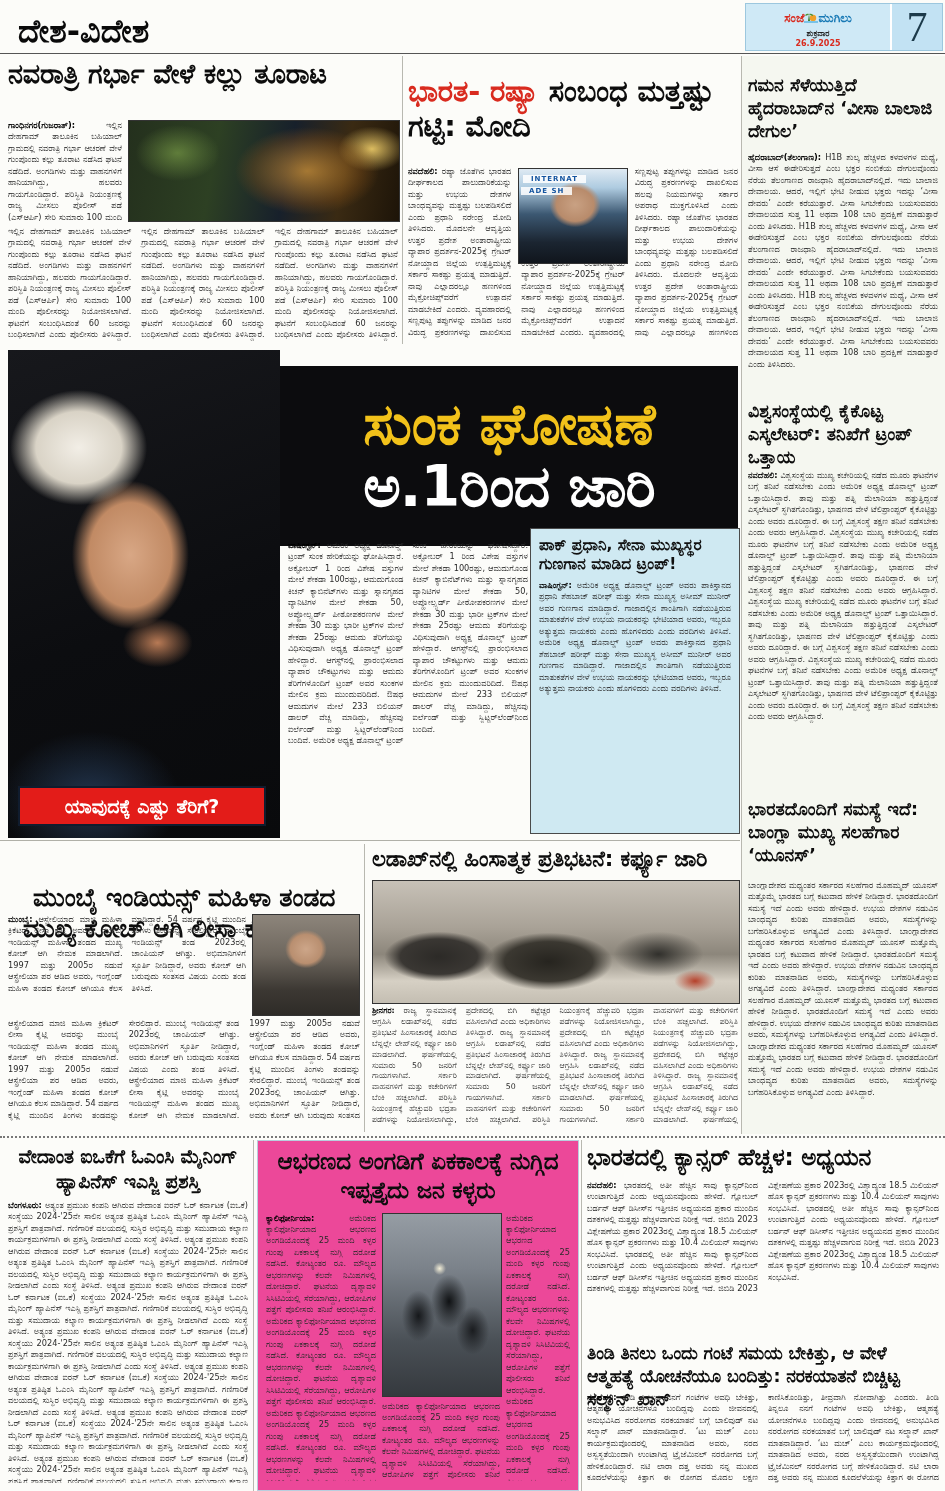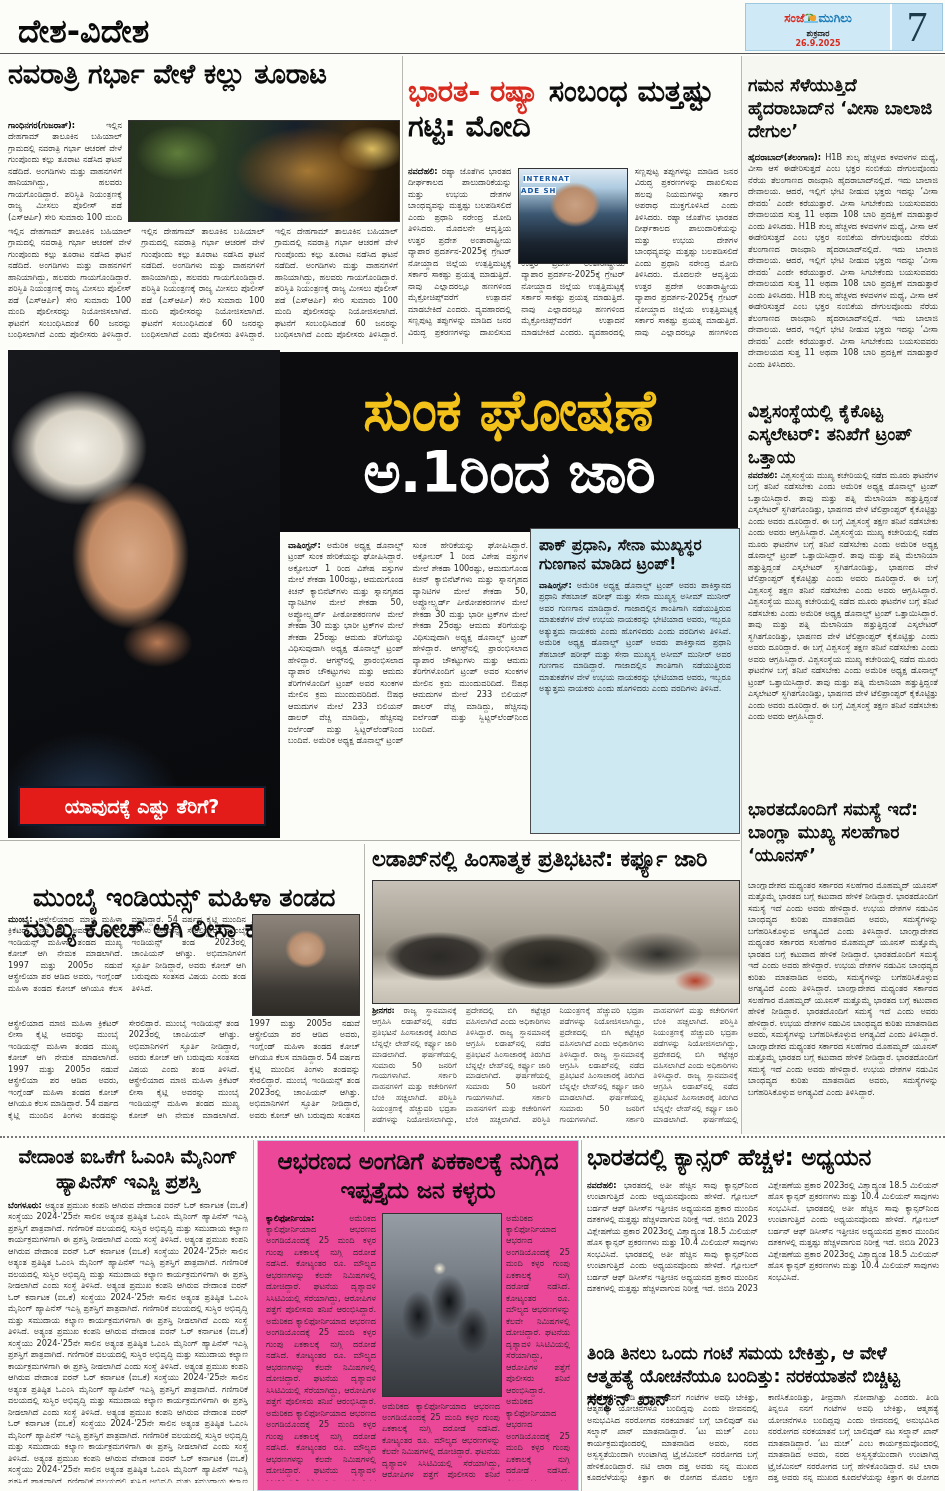--- a/index.html
+++ b/index.html
@@ -48,21 +48,21 @@
   .coach-photo{background:
      radial-gradient(26px 24px at 50% 34%,#cda689 0%,#b98f70 60%,rgba(0,0,0,0) 80%),
      linear-gradient(180deg,#8d857b 0%,#6e675e 40%,#3c3833 75%,#2e2b27 100%);}
   .cctv-photo{background:
      radial-gradient(22px 34px at 30% 56%,#16181b 0%,rgba(0,0,0,0) 75%),
      radial-gradient(24px 36px at 56% 48%,#101214 0%,rgba(0,0,0,0) 75%),
      radial-gradient(22px 32px at 76% 64%,#1a1c1f 0%,rgba(0,0,0,0) 75%),
      radial-gradient(8px 8px at 48% 30%,#f4efd8 0%,rgba(0,0,0,0) 80%),
      linear-gradient(180deg,#969da4 0%,#7b828a 30%,#4a5056 70%,#35393e 100%);}
   .photo-text{position:absolute;color:#1555a0;background:rgba(255,255,255,0.85);font-weight:bold;
-              font-size:7px;padding:0 0;letter-spacing:1px;}
+              font-size:7px;padding:0 8px;letter-spacing:1px;}
   
   .banner{background:#0c0c0e;display:flex;flex-direction:column;align-items:center;justify-content:center;}
   .banner-l1{font-size:57px;font-weight:bold;color:#f2c21a;line-height:1.05;letter-spacing:-1px;}
   .banner-l2{font-size:57px;font-weight:bold;color:#ffffff;line-height:1.1;letter-spacing:-1px;}
   .badge{background:#e31c19;color:#fff;font-weight:bold;font-size:19px;display:flex;
          align-items:center;justify-content:center;box-shadow:0 0 0 2px #101c2e;}
   .infobox{background:#cfe9f2;border:1px solid #4a4a4a;padding:7px 8px;}
   .infobox-title{font-size:15.5px;font-weight:bold;line-height:1.25;color:#101010;margin-bottom:5px;}
   
   .rc-head{font-size:17.5px;font-weight:bold;line-height:1.32;color:#0d0d0d;}
@@ -124,21 +124,21 @@
     <span class="photo-text" style="left:2px;top:18px;">ADE SH</span>
   </div>
 
   <div class="abs vline" style="left:741px;top:56px;height:1078px;"></div>
 
   <div class="abs" style="left:8px;top:350px;width:730px;height:488px;">
     <div class="abs photo trump-photo" style="left:0;top:0;width:272px;height:488px;">
       <div class="abs badge" style="left:12px;top:438px;width:244px;height:36px;">ಯಾವುದಕ್ಕೆ ಎಷ್ಟು ತೆರಿಗೆ?</div>
     </div>
 
-    <div class="abs banner" style="left:272px;top:2px;width:458px;height:180px;">
+    <div class="abs banner" style="left:272px;top:16px;width:458px;height:180px;">
       <div class="banner-l1">ಸುಂಕ ಘೋಷಣೆ</div>
       <div class="banner-l2">ಅ.1ರಿಂದ ಜಾರಿ</div>
     </div>
 
     <div class="abs bodytext" style="left:280px;top:190px;width:240px;height:292px;column-count:2;column-gap:9px;">
       <span class="dateline">ವಾಷಿಂಗ್ಟನ್:</span>
       <span>ಅಮೆರಿಕ ಅಧ್ಯಕ್ಷ ಡೊನಾಲ್ಡ್ ಟ್ರಂಪ್ ಸುಂಕ ಹೇರಿಕೆಯನ್ನು ಘೋಷಿಸಿದ್ದಾರೆ. ಅಕ್ಟೋಬರ್ 1 ರಿಂದ ವಿಶೇಷ ವಸ್ತುಗಳ ಮೇಲೆ ಶೇಕಡಾ 100ರಷ್ಟು, ಆಮದುಗೊಂಡ ಕಿಚನ್ ಕ್ಯಾಬಿನೆಟ್‌ಗಳು ಮತ್ತು ಸ್ನಾನಗೃಹದ ವ್ಯಾನಿಟಿಗಳ ಮೇಲೆ ಶೇಕಡಾ 50, ಅಪ್ಹೋಲ್ಸ್ಟರ್ಡ್ ಪೀಠೋಪಕರಣಗಳ ಮೇಲೆ ಶೇಕಡಾ 30 ಮತ್ತು ಭಾರೀ ಟ್ರಕ್‌ಗಳ ಮೇಲೆ ಶೇಕಡಾ 25ರಷ್ಟು ಆಮದು ತೆರಿಗೆಯನ್ನು ವಿಧಿಸುವುದಾಗಿ ಅಧ್ಯಕ್ಷ ಡೊನಾಲ್ಡ್ ಟ್ರಂಪ್ ಹೇಳಿದ್ದಾರೆ. ಆಗಸ್ಟ್‌ನಲ್ಲಿ ಪ್ರಾರಂಭಿಸಲಾದ ವ್ಯಾಪಾರ ಚೌಕಟ್ಟುಗಳು ಮತ್ತು ಆಮದು ತೆರಿಗೆಗಳೊಂದಿಗೆ ಟ್ರಂಪ್ ಅವರ ಸುಂಕಗಳ ಮೇಲಿನ ಕ್ರಮ ಮುಂದುವರಿದಿದೆ. ಔಷಧ ಆಮದುಗಳ ಮೇಲೆ 233 ಬಿಲಿಯನ್ ಡಾಲರ್ ವೆಚ್ಚ ಮಾಡಿದ್ದು, ಹೆಚ್ಚಿನವು ಐರ್ಲೆಂಡ್ ಮತ್ತು ಸ್ವಿಟ್ಜರ್‌ಲೆಂಡ್‌ನಿಂದ ಬಂದಿವೆ. ಅಮೆರಿಕ ಅಧ್ಯಕ್ಷ ಡೊನಾಲ್ಡ್ ಟ್ರಂಪ್ ಸುಂಕ ಹೇರಿಕೆಯನ್ನು ಘೋಷಿಸಿದ್ದಾರೆ. ಅಕ್ಟೋಬರ್ 1 ರಿಂದ ವಿಶೇಷ ವಸ್ತುಗಳ ಮೇಲೆ ಶೇಕಡಾ 100ರಷ್ಟು, ಆಮದುಗೊಂಡ ಕಿಚನ್ ಕ್ಯಾಬಿನೆಟ್‌ಗಳು ಮತ್ತು ಸ್ನಾನಗೃಹದ ವ್ಯಾನಿಟಿಗಳ ಮೇಲೆ ಶೇಕಡಾ 50, ಅಪ್ಹೋಲ್ಸ್ಟರ್ಡ್ ಪೀಠೋಪಕರಣಗಳ ಮೇಲೆ ಶೇಕಡಾ 30 ಮತ್ತು ಭಾರೀ ಟ್ರಕ್‌ಗಳ ಮೇಲೆ ಶೇಕಡಾ 25ರಷ್ಟು ಆಮದು ತೆರಿಗೆಯನ್ನು ವಿಧಿಸುವುದಾಗಿ ಅಧ್ಯಕ್ಷ ಡೊನಾಲ್ಡ್ ಟ್ರಂಪ್ ಹೇಳಿದ್ದಾರೆ. ಆಗಸ್ಟ್‌ನಲ್ಲಿ ಪ್ರಾರಂಭಿಸಲಾದ ವ್ಯಾಪಾರ ಚೌಕಟ್ಟುಗಳು ಮತ್ತು ಆಮದು ತೆರಿಗೆಗಳೊಂದಿಗೆ ಟ್ರಂಪ್ ಅವರ ಸುಂಕಗಳ ಮೇಲಿನ ಕ್ರಮ ಮುಂದುವರಿದಿದೆ. ಔಷಧ ಆಮದುಗಳ ಮೇಲೆ 233 ಬಿಲಿಯನ್ ಡಾಲರ್ ವೆಚ್ಚ ಮಾಡಿದ್ದು, ಹೆಚ್ಚಿನವು ಐರ್ಲೆಂಡ್ ಮತ್ತು ಸ್ವಿಟ್ಜರ್‌ಲೆಂಡ್‌ನಿಂದ ಬಂದಿವೆ.</span>
     </div>
 
     <div class="abs infobox" style="left:522px;top:178px;width:192px;height:290px;">

